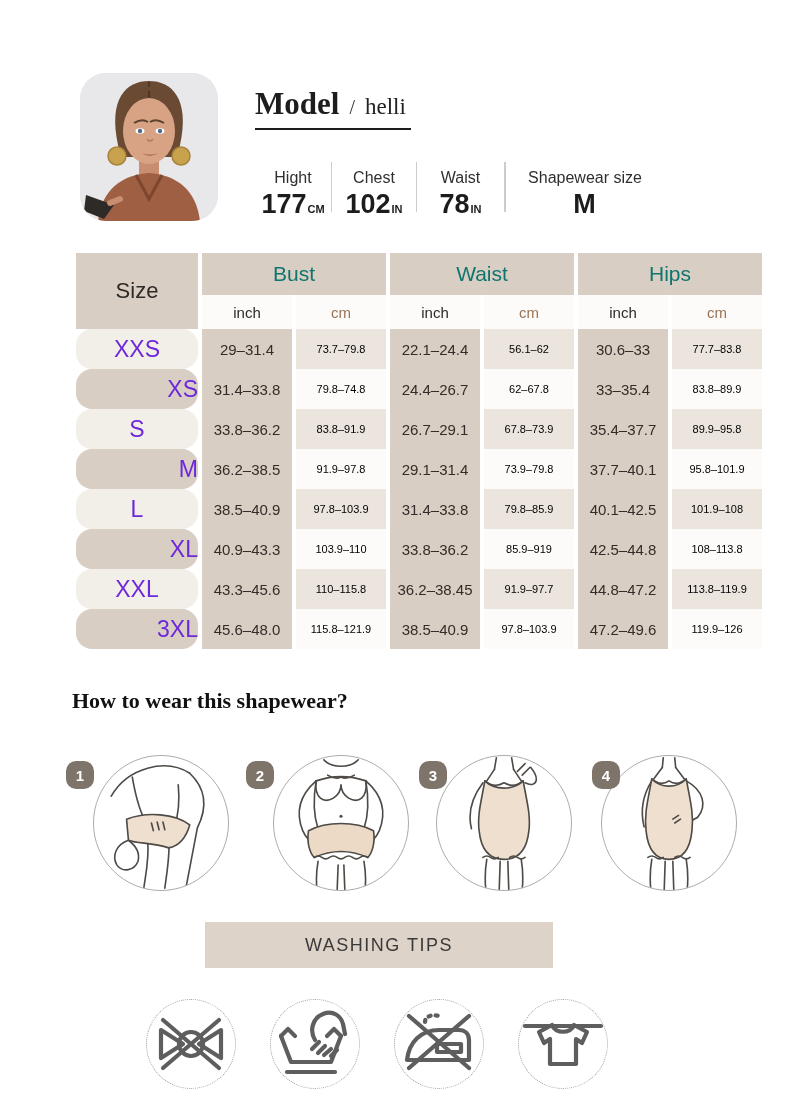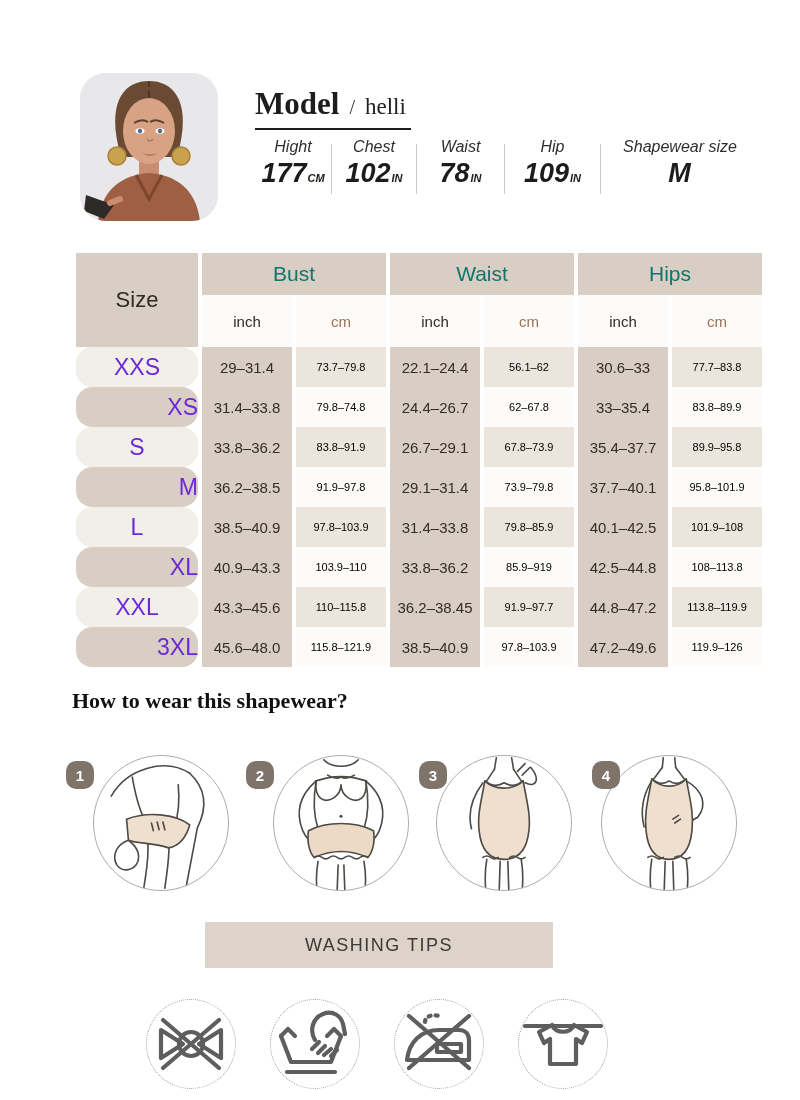--- a/index.html
+++ b/index.html
@@ -7,32 +7,32 @@
         font-family:"Liberation Sans",sans-serif;color:#2e2a26;}
 
   
   .photo{position:absolute;left:80px;top:73px;width:138px;height:148px;border-radius:26px;
          overflow:hidden;background:#e8e7ea;}
   .model-title{position:absolute;left:255px;top:86px;width:156px;border-bottom:2px solid #1d1d1d;
          padding-bottom:6px;font-family:"Liberation Serif",serif;white-space:nowrap;}
   .model-title .t{font-size:31px;font-weight:bold;color:#1d1d1d;}
   .model-title .sep{font-size:20px;color:#333;margin:0 6px;}
   .model-title .n{font-size:23px;color:#222;}
-  .stats{position:absolute;left:255px;top:138px;width:506px;height:62px;display:flex;align-items:flex-start;font-style:italic;}
+  .stats{position:absolute;left:255px;top:156px;width:506px;height:62px;display:flex;align-items:flex-end;}
   .stat{display:flex;flex-direction:column;align-items:center;justify-content:center;}
   .stat .lbl{font-size:16px;color:#2f2f2f;margin-bottom:4px;}
   .stat .valrow{font-size:27px;font-weight:bold;color:#1c1c1c;line-height:1;}
   .stat .unit{font-size:11px;font-weight:bold;color:#1c1c1c;margin-left:1px;}
   .vdiv{width:1px;height:50px;background:#cfccc8;align-self:center;}
   .w1{width:76px}.w2{width:84px}.w3{width:87px}.w4{width:95px}.w5{width:158px}
 
   
   table.size-chart{position:absolute;left:72px;top:253px;border-collapse:separate;border-spacing:4px 0;}
   table.size-chart th,table.size-chart td{text-align:center;vertical-align:middle;padding:0;}
-  tr.h1{height:42px;}  tr.h2{height:52px;margin-left:41px;}  tr.dr{height:40px;}
+  tr.h1{height:42px;}  tr.h2{height:34px;margin-left:41px;}  tr.dr{height:40px;}
   .corner{width:122px;background:#d9cec4;font-size:22px;font-weight:normal;color:#2e2a26;}
   .group{background:#d9cec4;font-size:21px;font-weight:normal;color:#0f766e;}
   .unit{width:90px;background:#fcfbf9;font-size:15px;font-weight:normal;}
   .unit.u-inch{color:#2e2a26;}  .unit.u-cm{color:#9c7355;}
   th.size{font-size:23px;font-weight:normal;color:#6d28d9;border-radius:16px;}
   td.c-inch{width:90px;background:#d9cec4;font-size:15px;color:#322d28;}
   td.c-cm{width:90px;font-size:11px;color:#000000;}
   tr.odd th.size{background:#f2eee8;}  tr.odd td.c-cm{background:#ebe5dd;}
   tr.even th.size{background:#d9cec4;text-align:right;} tr.even td.c-cm{background:#fcfbf9;}
 
@@ -105,24 +105,20 @@
     <div class="stat w2">
       <span class="lbl">Chest</span>
       <span class="valrow"><span>102</span><span class="unit">IN</span></span>
     </div>
     <div class="vdiv"></div>
     <div class="stat w3">
       <span class="lbl">Waist</span>
       <span class="valrow"><span>78</span><span class="unit">IN</span></span>
     </div>
     <div class="vdiv"></div>
-    <div class="stat w4">
-      <span class="lbl">Hip</span>
-      <span class="valrow"><span>109</span><span class="unit">IN</span></span>
-    </div>
     <div class="vdiv"></div>
     <div class="stat w5">
       <span class="lbl">Shapewear size</span>
       <span class="valrow"><span>M</span><span class="unit"></span></span>
     </div>
   </div>
 
   <table class="size-chart">
     <tbody>
         <tr class="h1">

